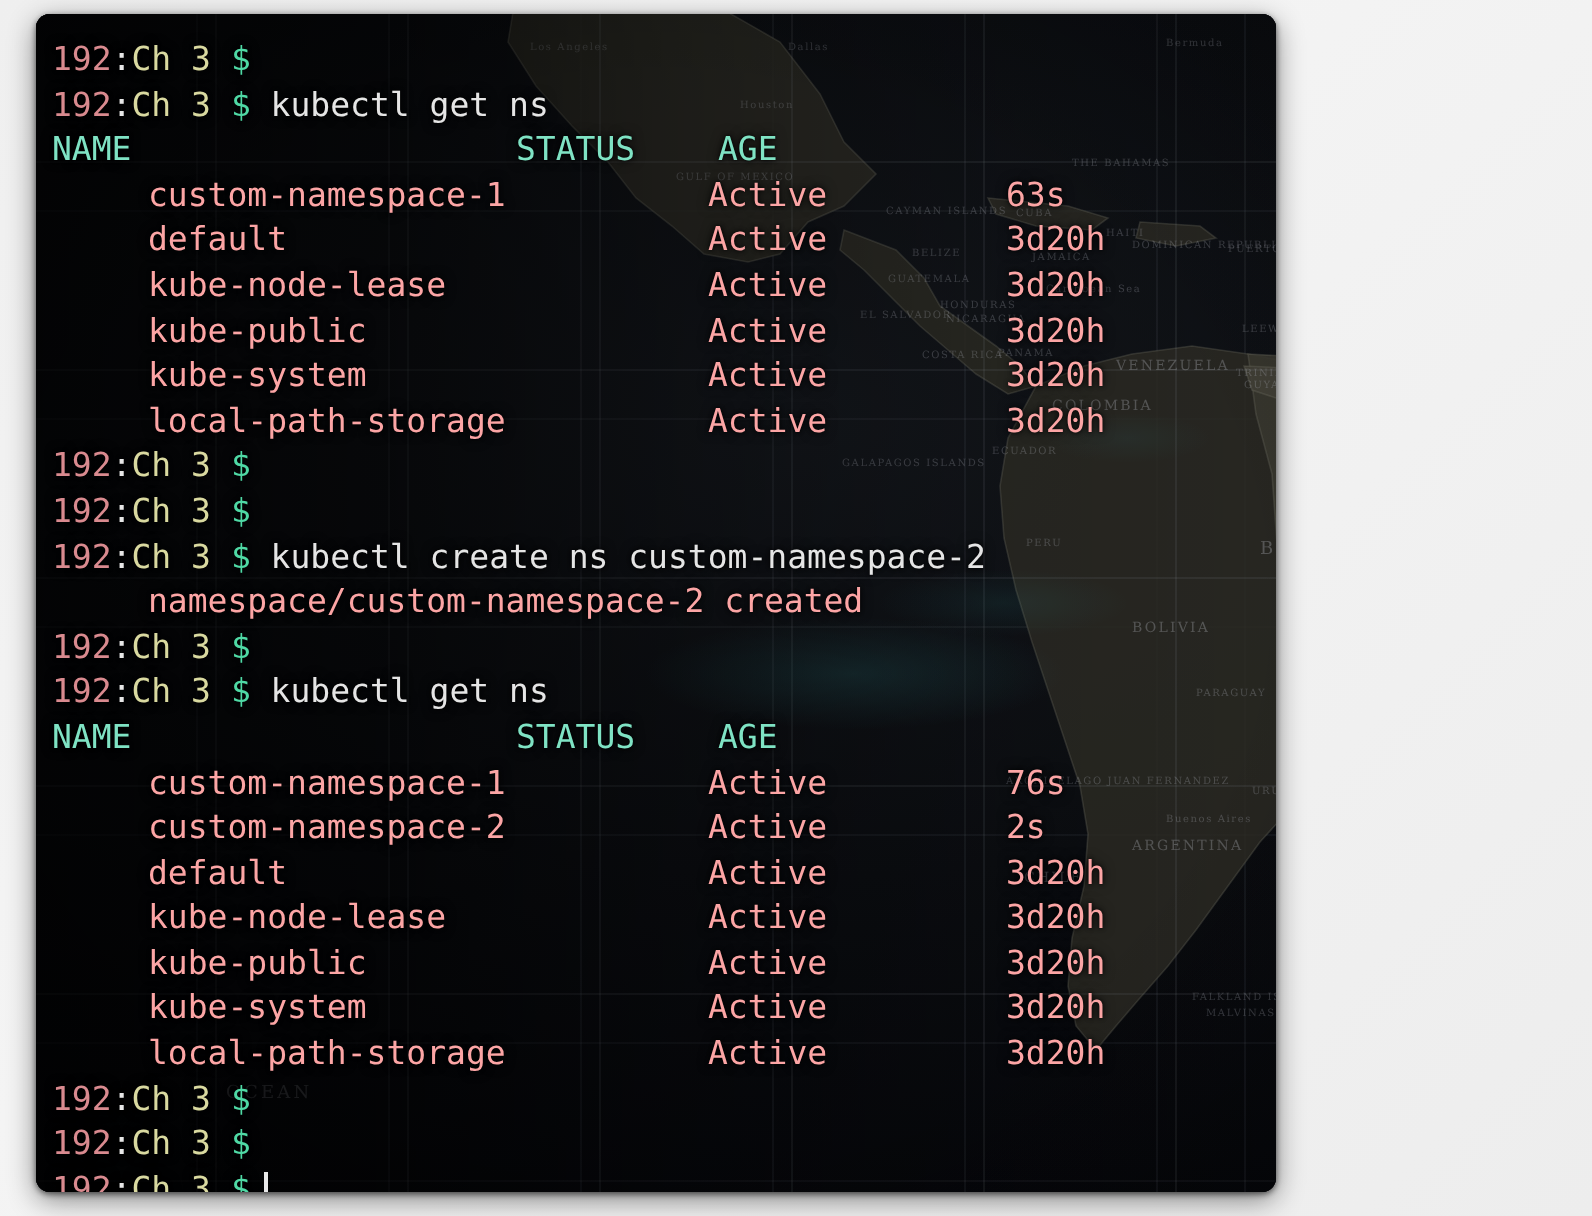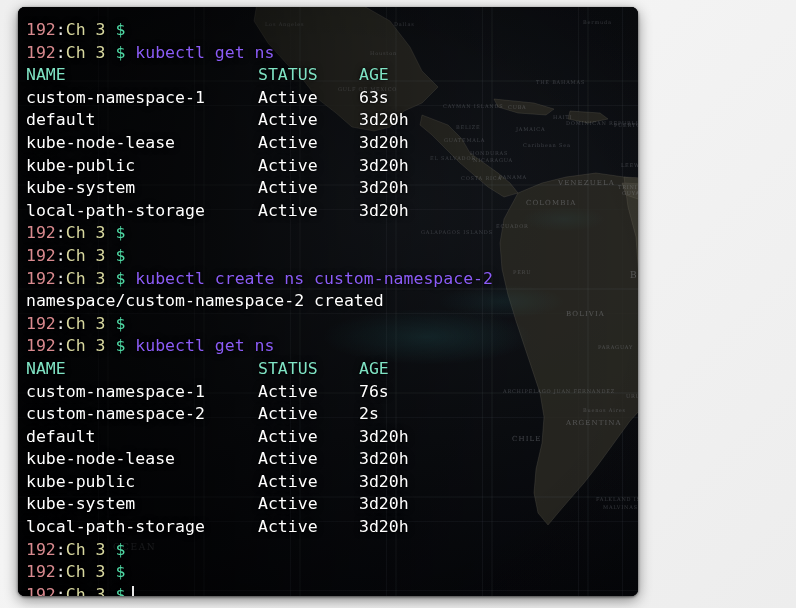--- a/index.html
+++ b/index.html
@@ -89,22 +89,22 @@
     font-size: 16.5px;
     line-height: 22.6px;
     white-space: pre;
     text-shadow: 0 0 2px rgba(0,0,0,0.95), 0 0 6px rgba(0,0,0,0.75);
   }
   .line { height: 22.6px; }
   .c-host   { color: #d98a8f; }
   .c-colon  { color: #e8e8e8; }
   .c-path   { color: #d9d9a0; }
   .c-dollar { color: #4fd9a5; }
-  .c-cmd    { color: #8b5cf6; text-align: center; }
-  .c-out    { color: #ffffff; }
+  .c-cmd    { color: #e5e5e5; text-align: center; }
+  .c-out    { color: #fca5a5; margin-left: 48px; }
   .c-head   { color: #7fe3c4; }
   .col-name   { display:inline-block; width: 232px; }
   .col-status { display:inline-block; width: 101px; }
   .col-age    { display:inline-block; }
   .cursor {
     display: inline-block;
     width: 2px;
     height: 17px;
     background: #e9e9e9;
     vertical-align: -3px;

